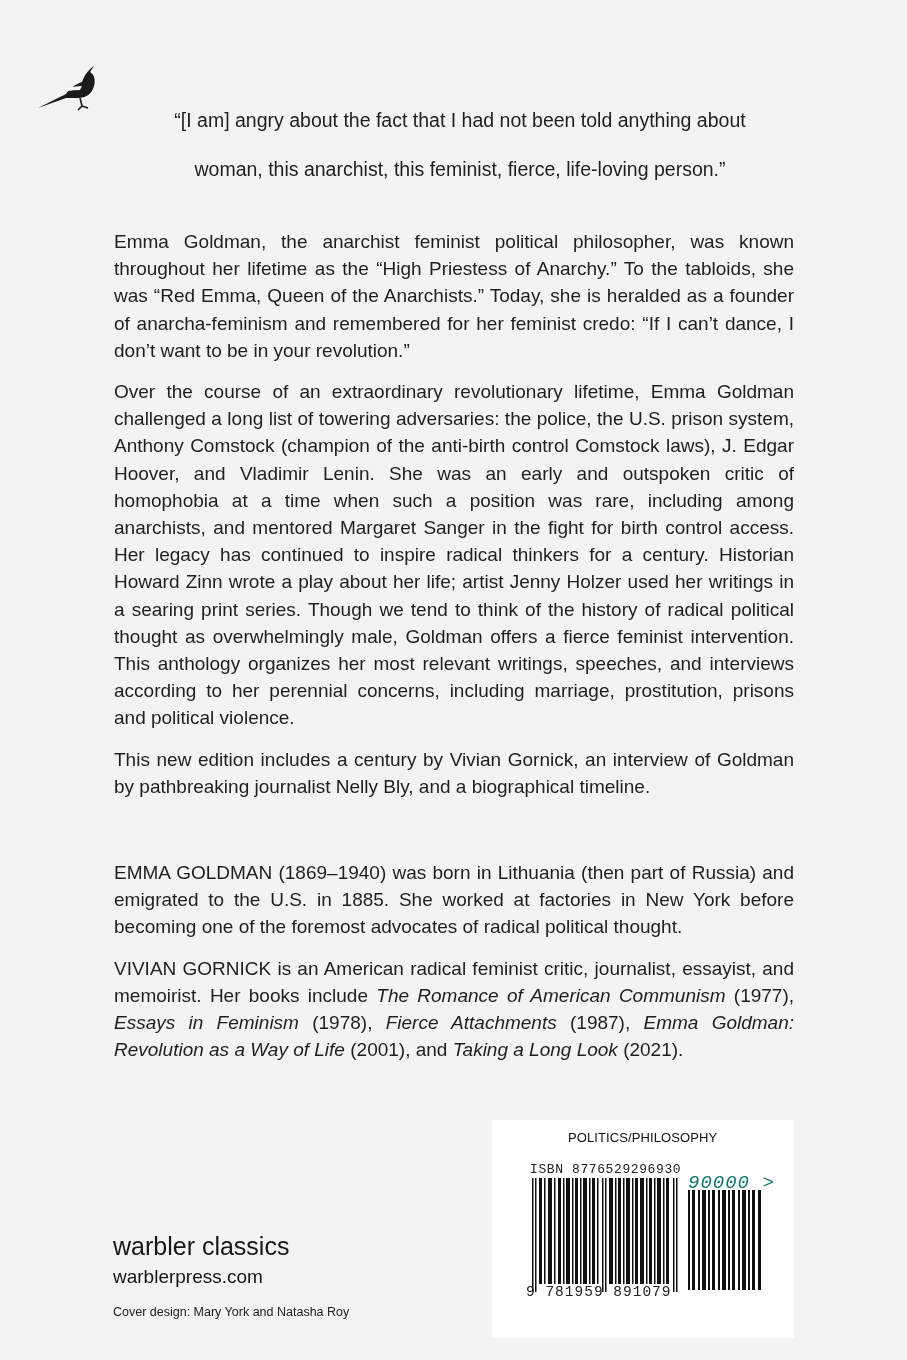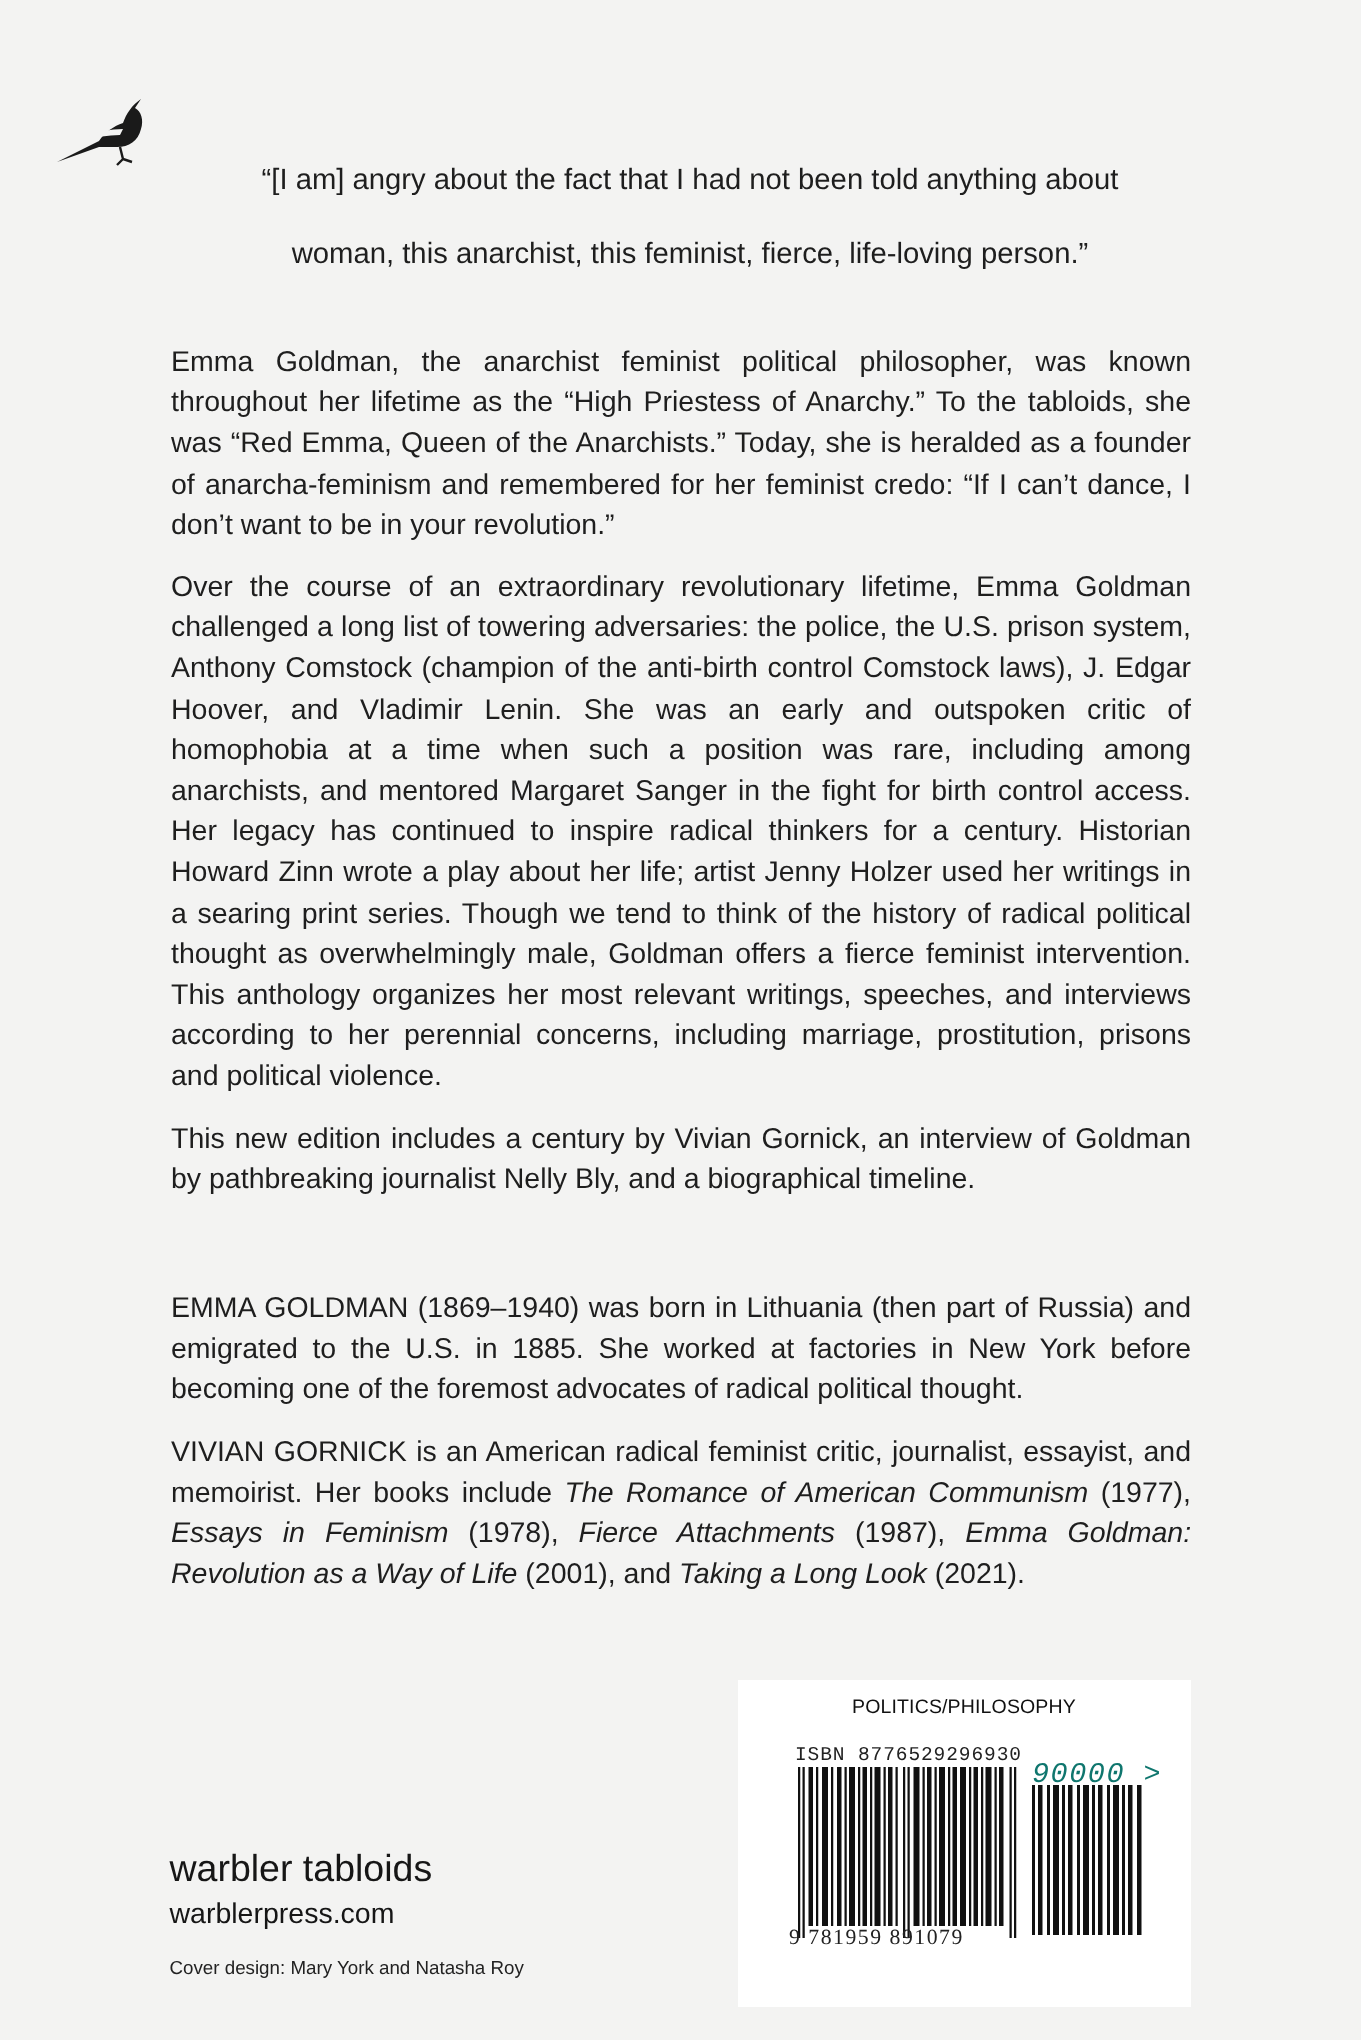--- a/index.html
+++ b/index.html
@@ -25,21 +25,21 @@
   .bio p { margin:0 0 14px 0; }
   .barcode-box {
     position:absolute; left:492px; top:1120px; width:302px; height:218px;
     background:#ffffff;
   }
   .category { position:absolute; left:36px; top:10px; font-size:13px; color:#111; letter-spacing:0.1px;margin-left:40px; }
   .isbn-top { position:absolute; left:38px; top:42px; font-family:"Liberation Mono", monospace; font-size:13px; color:#222; letter-spacing:0.6px;}
   .bars-main { position:absolute; left:40px; top:58px; width:146px; height:114px; }
   .bars-addon { position:absolute; left:196px; top:70px; width:74px; height:100px; }
   .addon-num { position:absolute; left:196px; top:52px; font-family:"Liberation Mono", monospace; font-size:19px; color:#0f766e; letter-spacing:1px;font-style:italic;}
-  .isbn-bottom { position:absolute; left:34px; top:164px; font-family:Liberation Serif, serif; font-size:14.5px; color:#222; letter-spacing:1px; background:transparent;}
+  .isbn-bottom { position:absolute; left:34px; top:164px; font-family:Liberation Mono, monospace; font-size:14.5px; color:#222; letter-spacing:1px; background:transparent;}
   .publisher { position:absolute; left:113px; top:1232px; font-size:25px; color:#161616; }
   .url { position:absolute; left:113px; top:1266px; font-size:19px; color:#161616; }
   .credit { position:absolute; left:113px; top:1305px; font-size:12.5px; color:#222; }
   em { font-style:italic; }
 </style>
 </head>
 <body>
 
 <div class="logo">
   <svg viewBox="0 0 68 52" width="68" height="52">
@@ -122,15 +122,15 @@
         <rect x="50" y="0" width="2" height="100"></rect>
         <rect x="54" y="0" width="4" height="100"></rect>
       <rect x="60" y="0" width="2" height="100"></rect>
         <rect x="64" y="0" width="3" height="100"></rect>
         <rect x="70" y="0" width="3" height="100"></rect>
     </g>
   </svg>
   <div class="isbn-bottom">9 781959 891079</div>
 </div>
 
-<div class="publisher">warbler tabloids</div>
+<div class="publisher">warbler classics</div>
 <div class="url">warblerpress.com</div>
 <div class="credit">Cover design: Mary York and Natasha Roy</div>
 
 </body></html>

